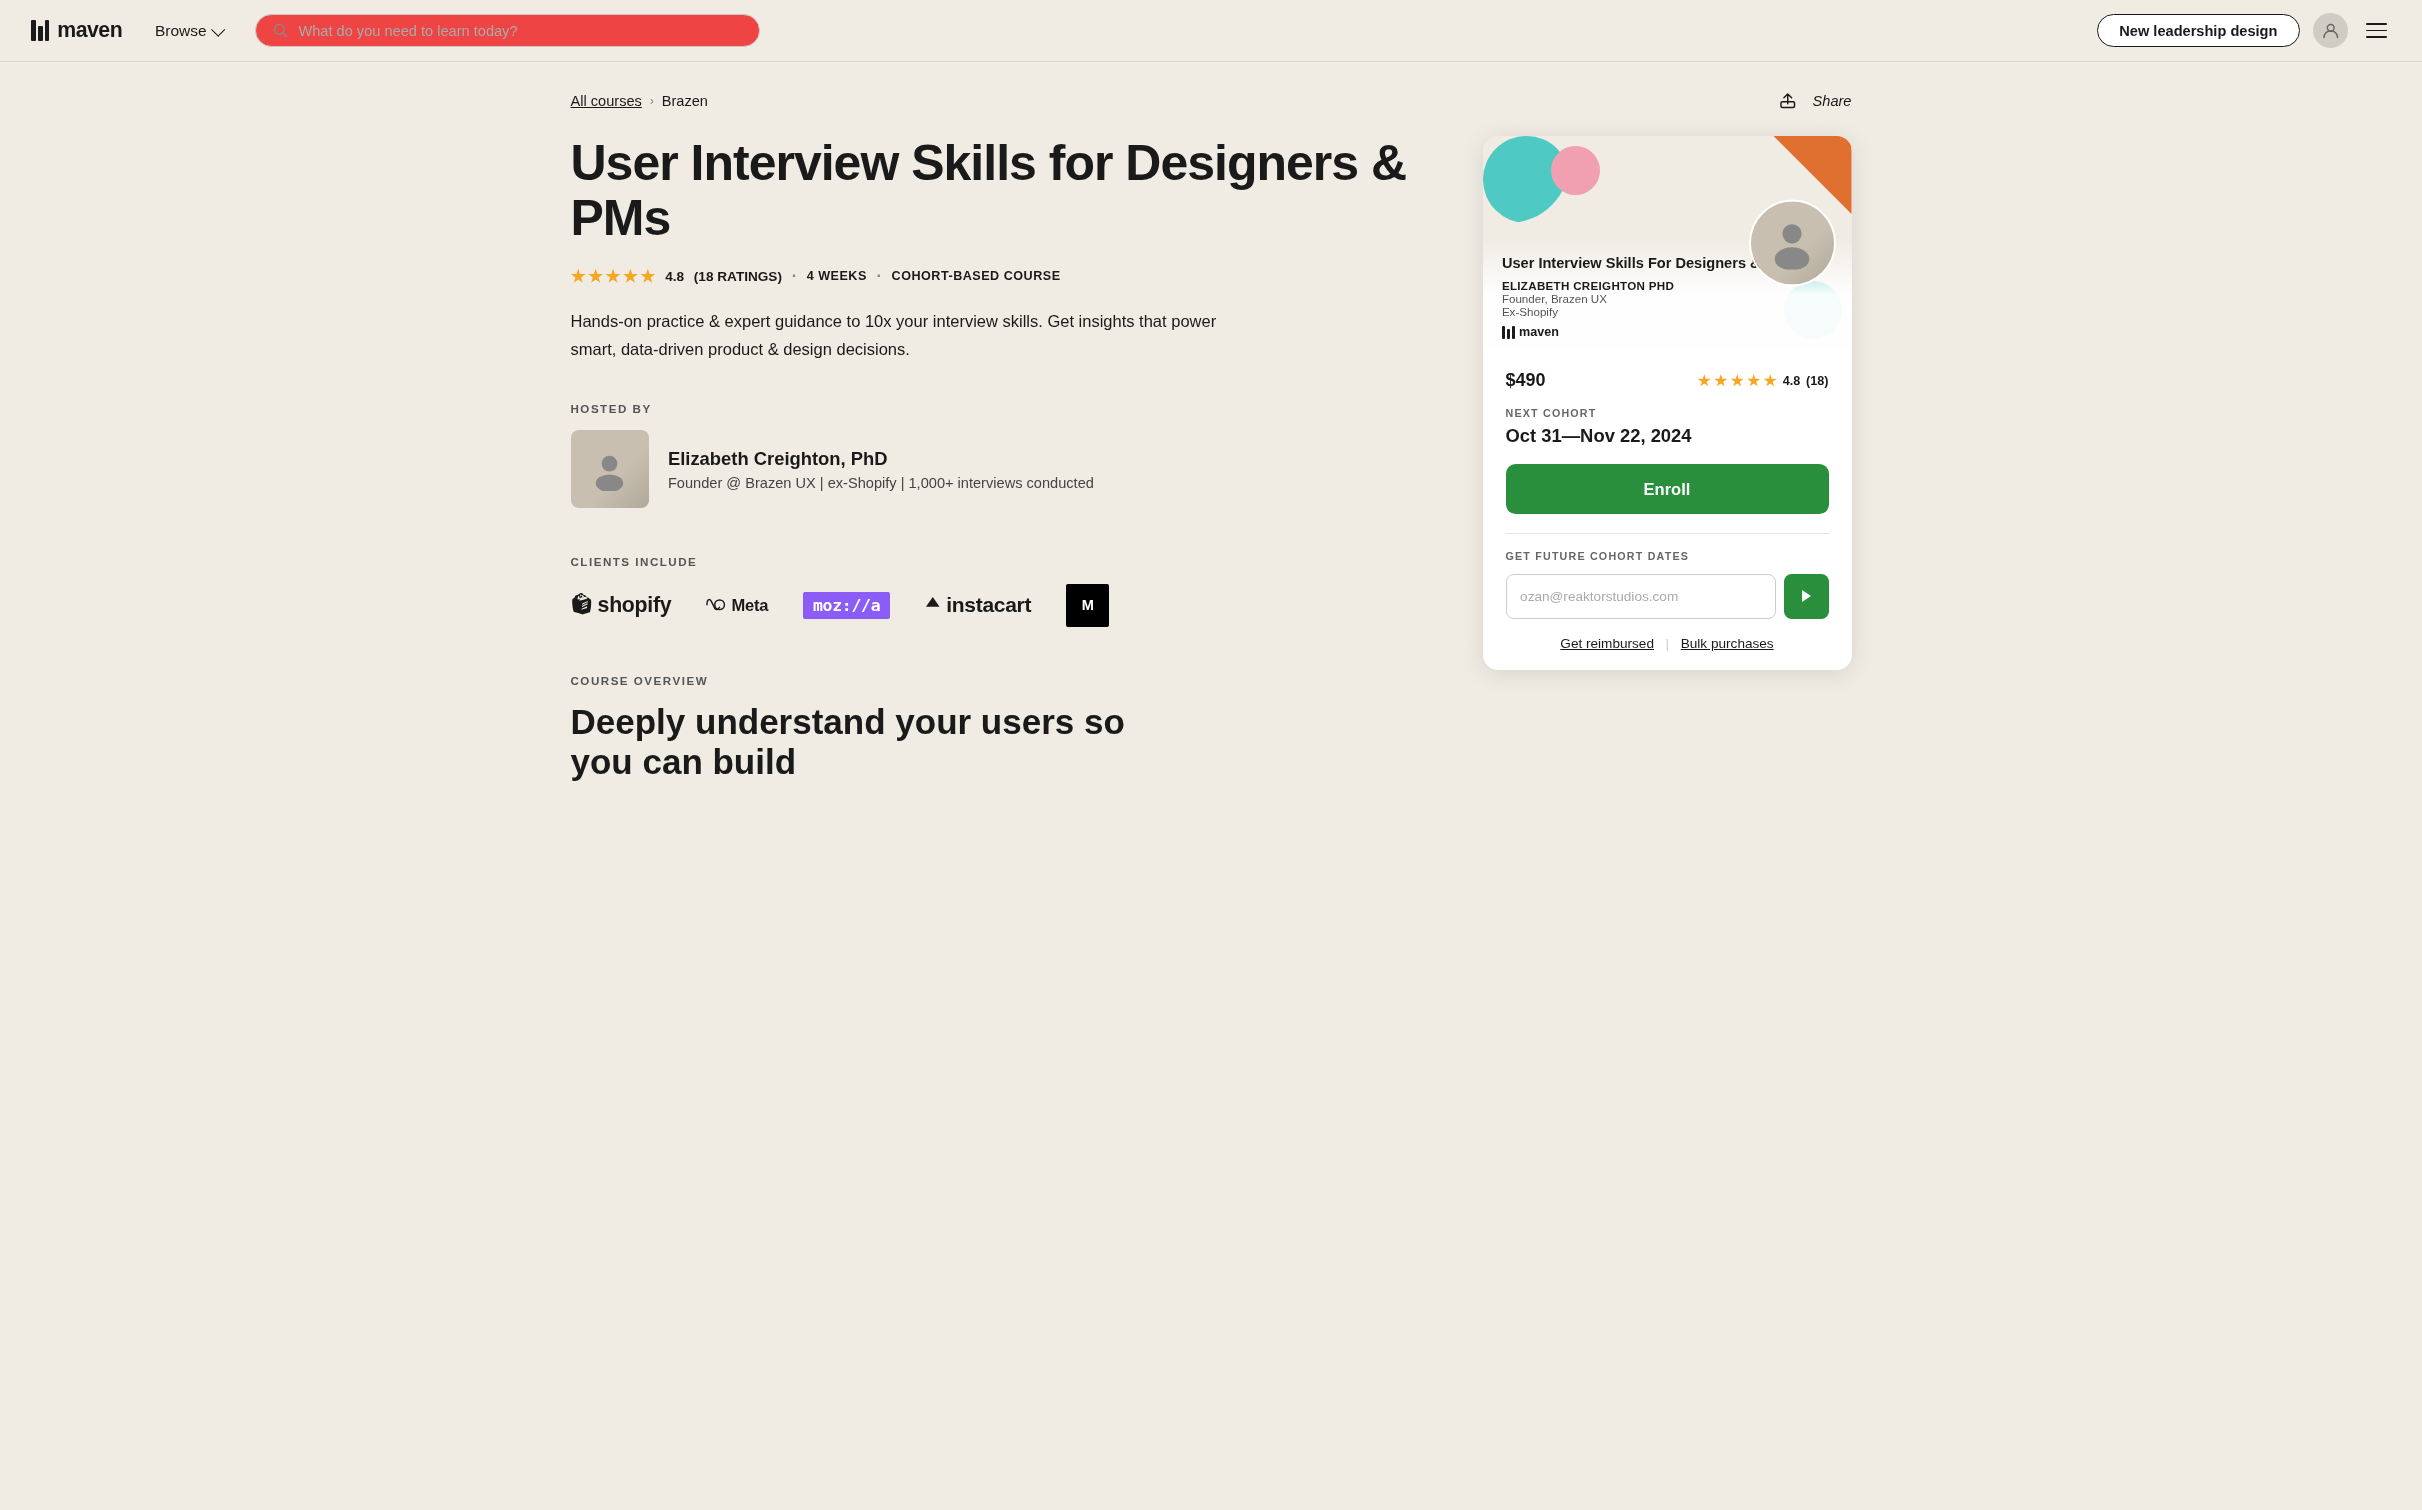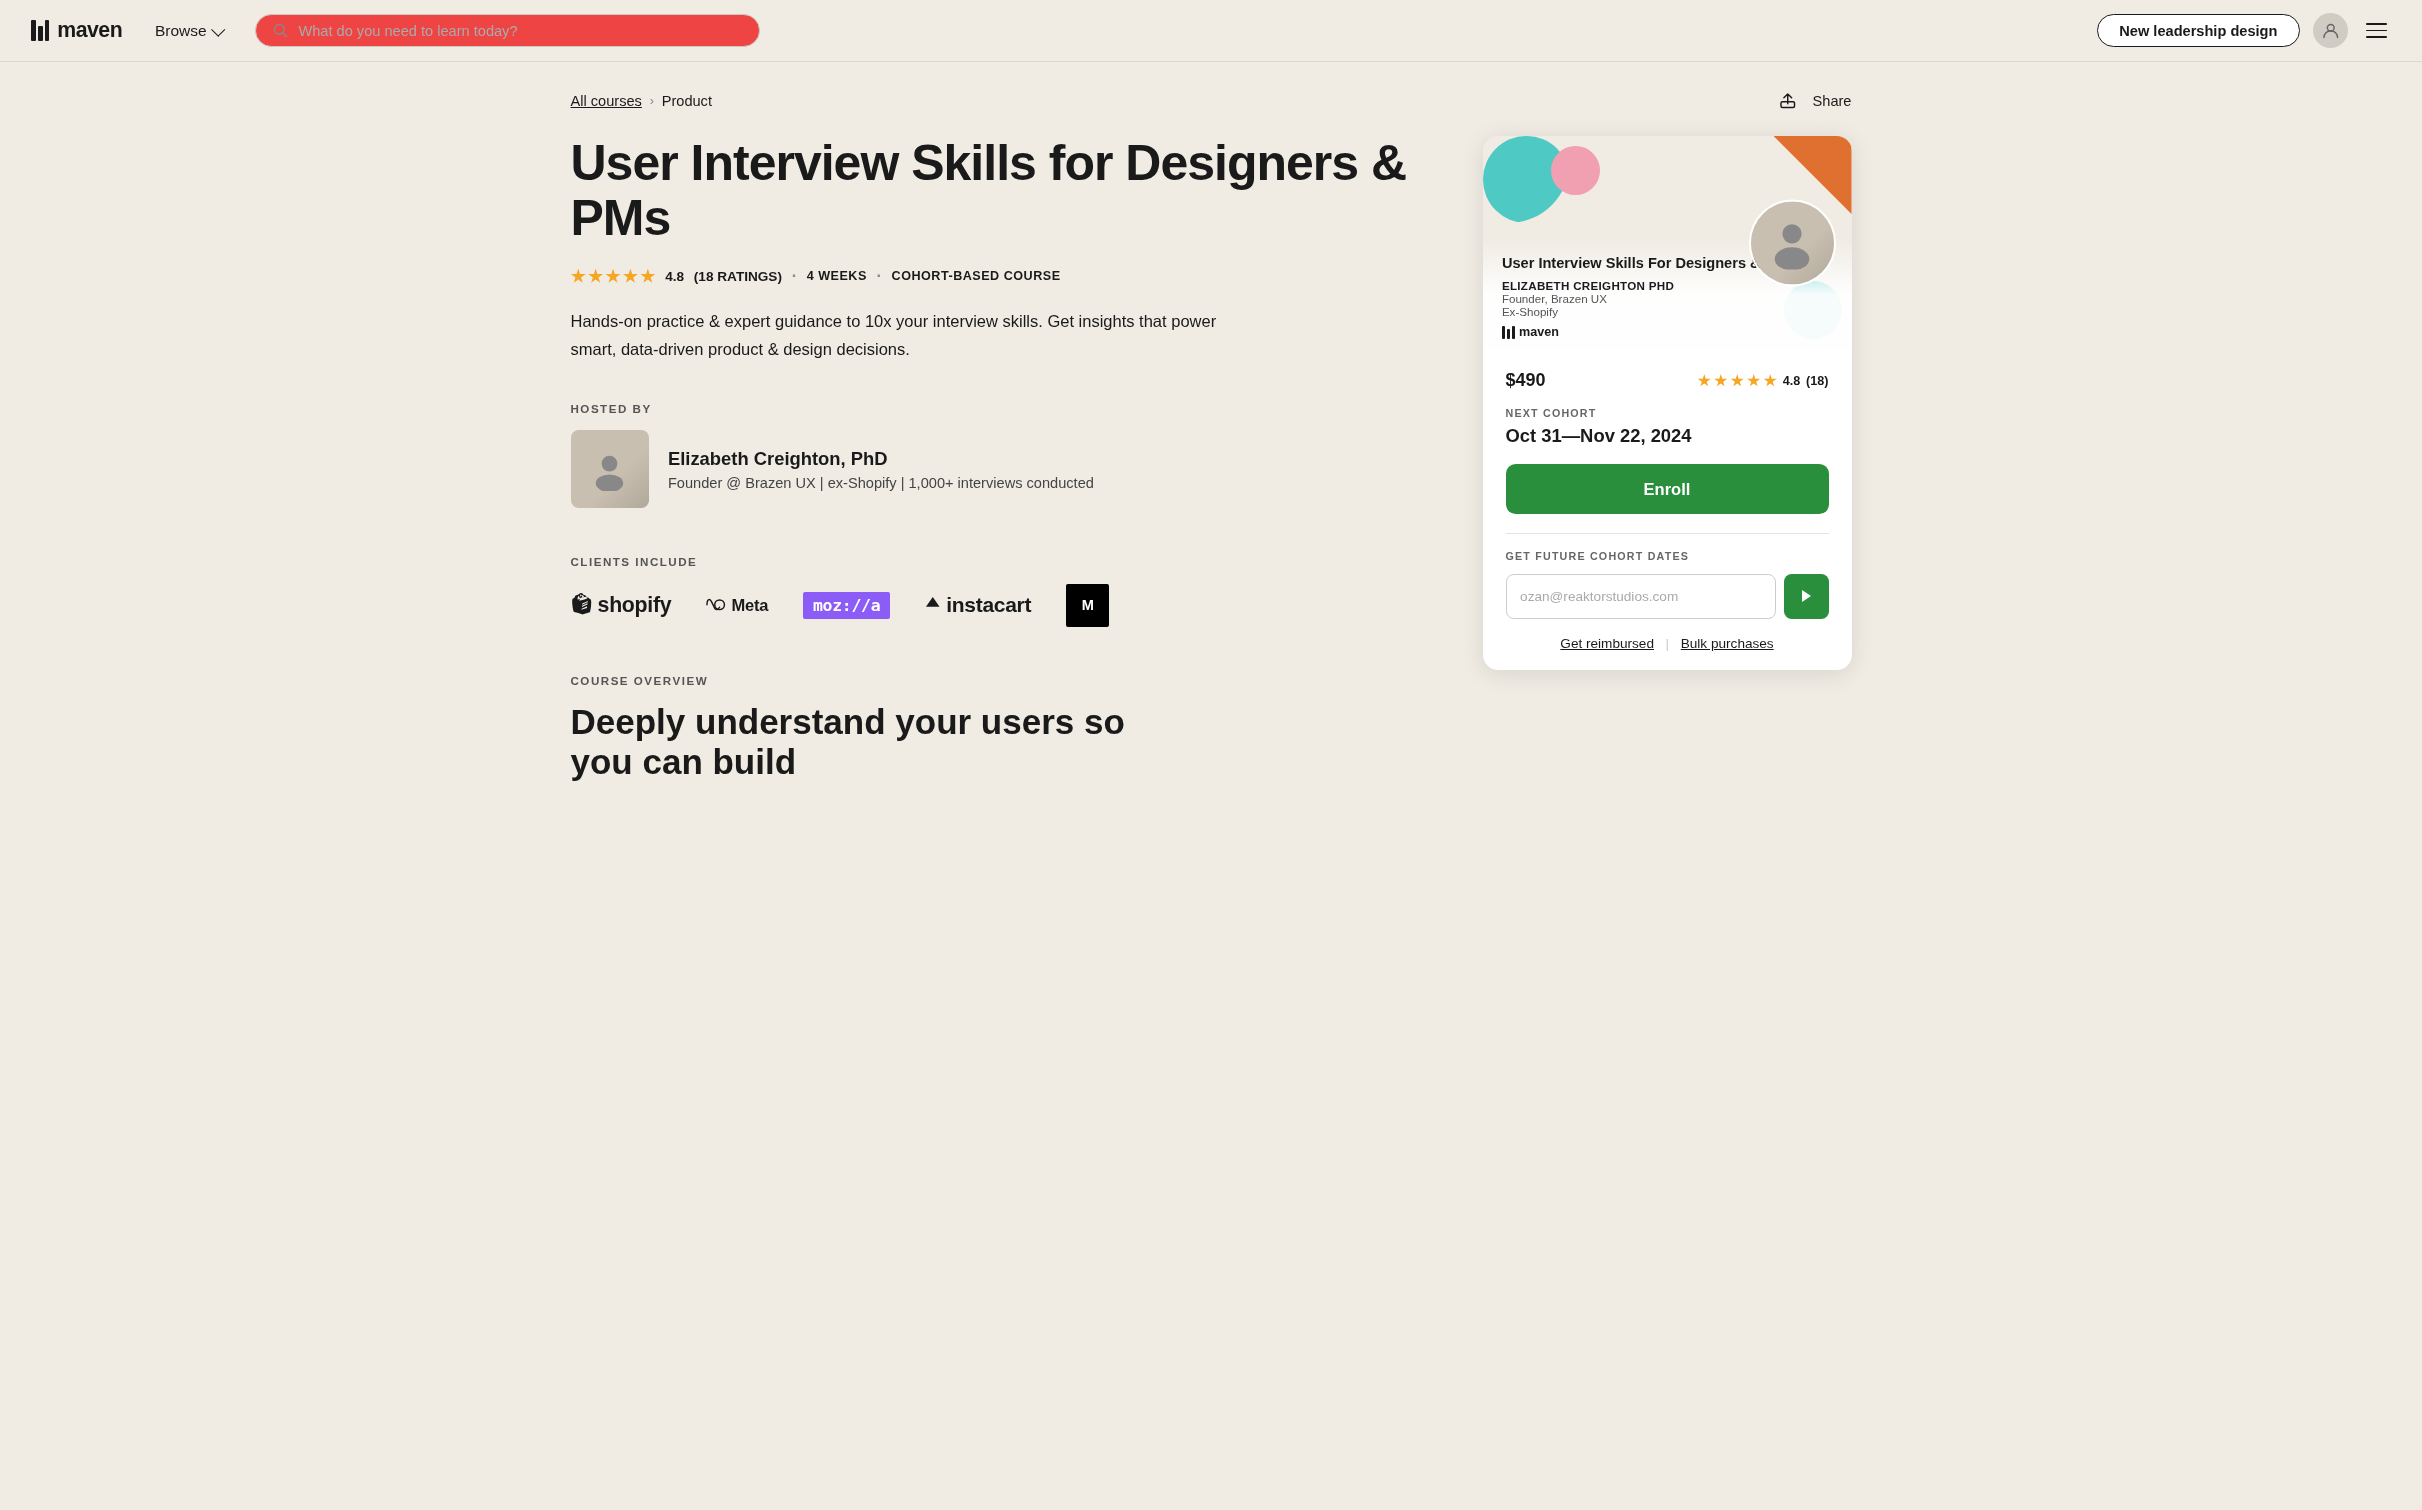--- a/index.html
+++ b/index.html
@@ -168,20 +168,21 @@
     .share-btn {
       margin-left: auto;
       display: flex;
       gap: 17px;
       background: none;
       border: none;
       font-size: 14.6px;
       font-weight: 500;
       cursor: pointer;
       color: #1a1a1a;
+      font-style: italic;
     }
 
     
     .content-layout {
       display: flex;
       gap: 58px;
       align-items: flex-start;
     }
     .left-col {
       flex: 1;
@@ -633,21 +634,21 @@
       <span></span>
     </button>
   </div>
 </header>
 
 <main>
 
   <div class="breadcrumb">
     <a href="#">All courses</a>
     <span class="sep">›</span>
-    <span class="current">Product</span>
+    <span class="current">Brazen</span>
     <button class="share-btn">
       <svg width="15.5" height="15.5" viewBox="0 0 16 16" fill="none">
         <path d="M8 1v10M4 5l4-4 4 4" stroke="#1a1a1a" stroke-width="1.5" stroke-linecap="round" stroke-linejoin="round"></path>
         <rect x="1" y="9" width="14" height="6" rx="1.5" stroke="#1a1a1a" stroke-width="1.5"></rect>
       </svg>
       <span>Share</span>
     </button>
   </div>
 
   <div class="content-layout">

